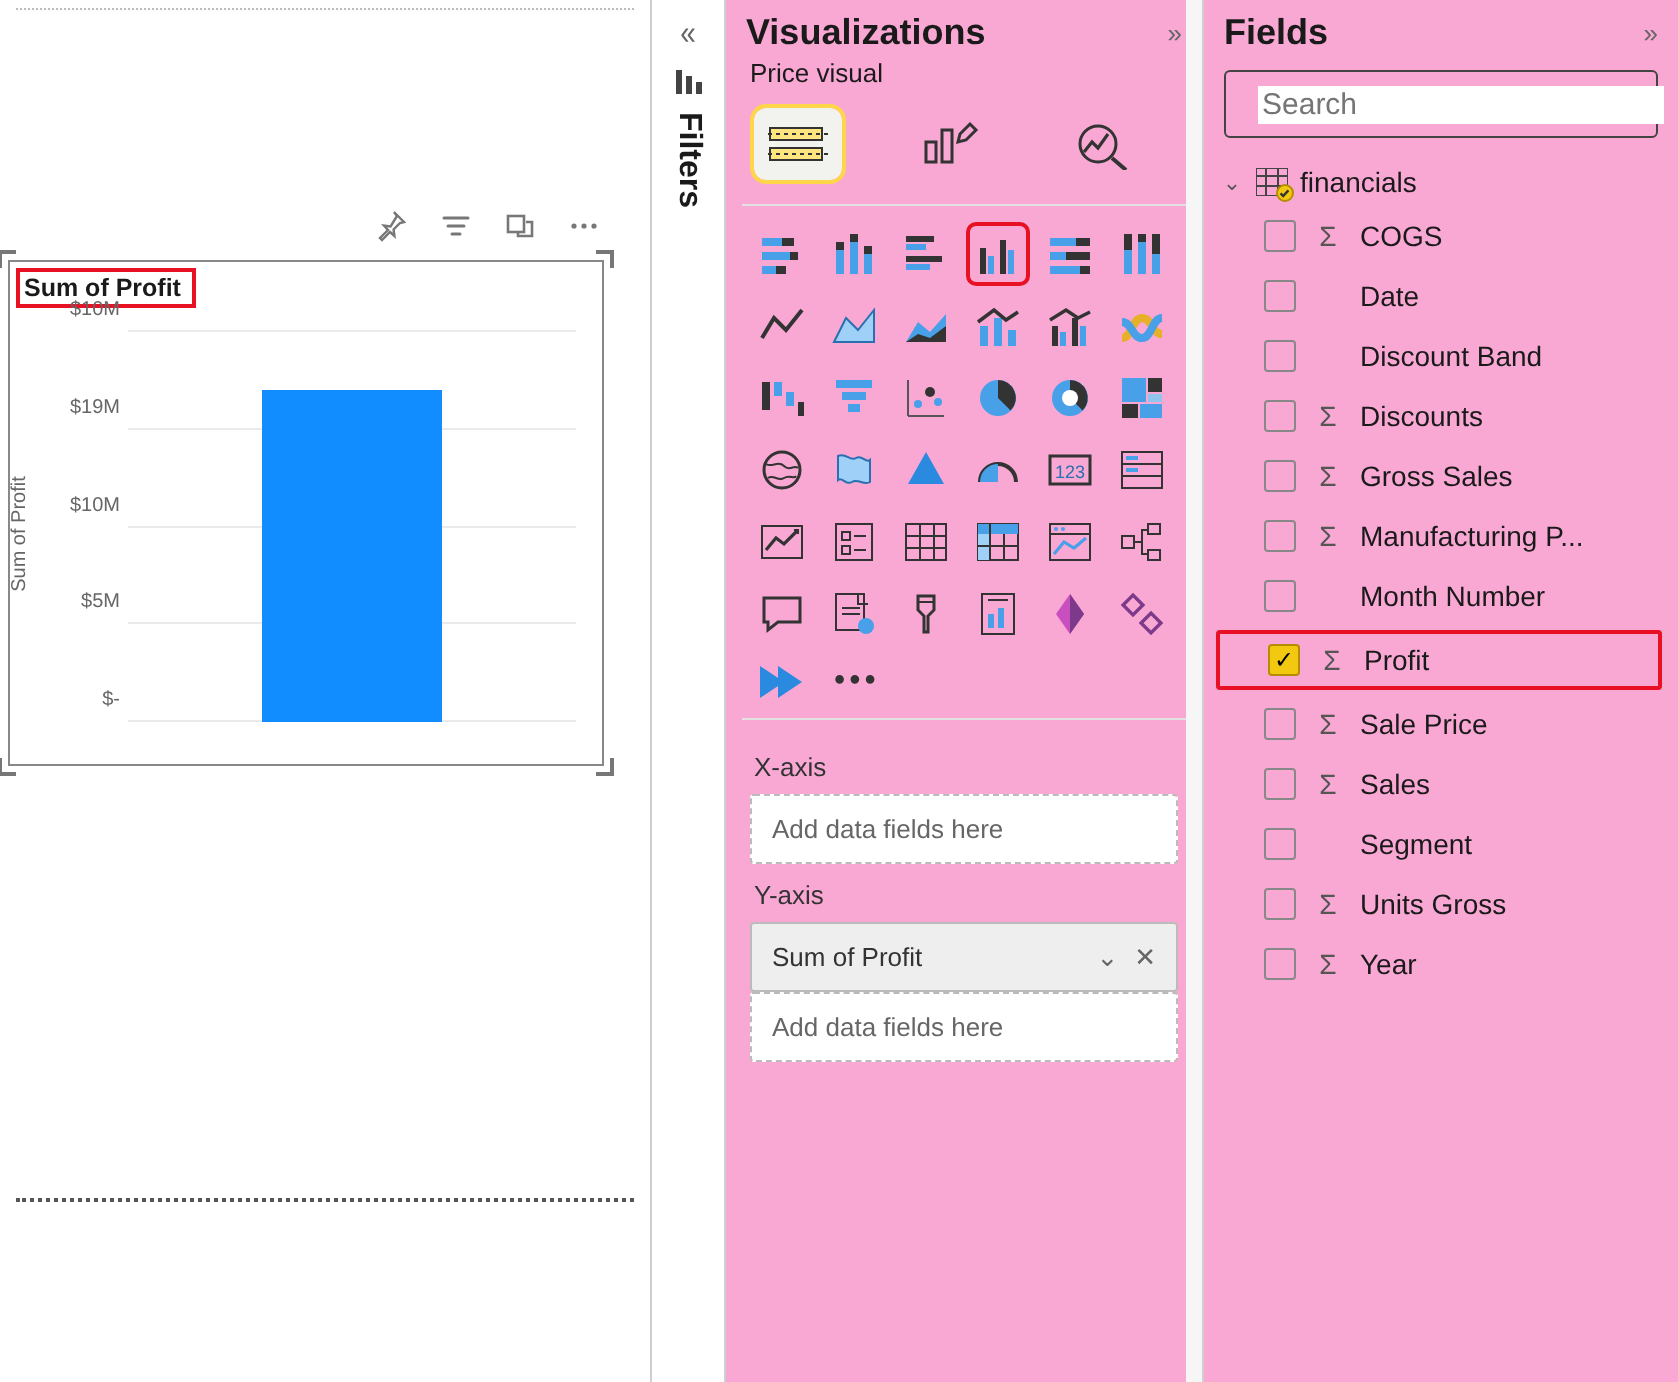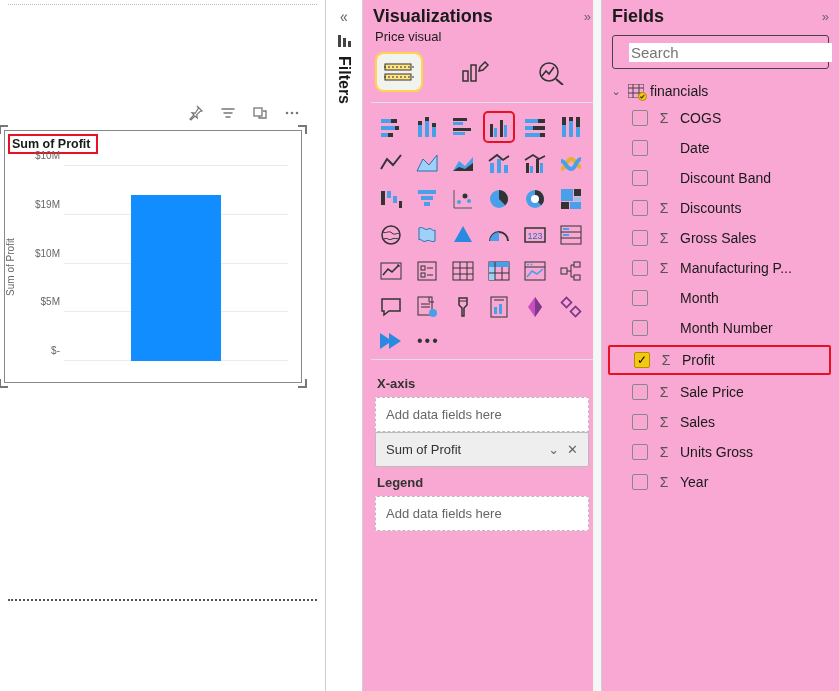--- a/index.html
+++ b/index.html
@@ -81,21 +81,21 @@
   .gallery{display:flex;flex-wrap:wrap;gap:8px 8px;padding:10px 12px 8px 14px;}
   .gicon{width:28px;height:28px;display:flex;align-items:center;justify-content:center;border-radius:3px;}
   .gicon.sel{outline:2px solid var(--red);outline-offset:0;}
   .gicon svg{display:block;}
   .expanders{display:flex;align-items:center;gap:14px;padding:2px 16px 8px 16px;}
   .expanders .arrow{width:24px;height:20px;}
   .dots{font-size:16px;color:#333;line-height:1;letter-spacing:2px;}
 
   
   .wells{padding:8px 12px 12px 12px;overflow:auto;flex:1;}
-  .well-label{font-size:13px;color:#333;margin:8px 2px 6px 2px;font-weight:bold;}
+  .well-label{font-size:13px;color:#333;margin:8px 2px 6px 2px;}
   .well-slot{
     border:1px dashed #bbb;background:#fff;padding:9px 10px;font-size:13px;color:#666;border-radius:2px;
   }
   .well-slot.filled{display:flex;align-items:center;justify-content:space-between;border:1px solid #bbb;background:#eeeeee;color:#333;}
   .well-slot.filled .txt{flex:1;}
   .well-slot.filled .ctrls{display:flex;gap:8px;color:#666;font-size:13px;}
   .scrollhint{position:absolute;right:0;top:0;bottom:0;width:8px;background:#f6f6f6;}
 
   
   .fieldspane{width:238px;border-left:1px solid var(--border);position:relative;}
@@ -534,29 +534,29 @@
           <path d="M1 2l12 8L1 18zM10 2l12 8-12 8z" fill="#2a8ae0"></path>
         </svg>
       <span class="dots">•••</span>
     </div>
     <div class="divider"></div>
 
     <div class="wells">
       <div class="well-label">X-axis</div>
       <div class="well-slot">Add data fields here</div>
 
+      <div class="well-label">Y-axis</div>
       <div class="well-slot filled">
         <span class="txt">Sum of Profit</span>
         <span class="ctrls">
           <span>⌄</span>
           <span>✕</span>
         </span>
       </div>
 
-      <div class="well-label">Legend</div>
       <div class="well-slot">Add data fields here</div>
     </div>
     <div class="scrollhint"></div>
   </div>
 
   <div class="pane fieldspane">
     <div class="pane-header">
       <span class="title">Fields</span>
       <span class="exp">»</span>
     </div>
@@ -612,44 +612,44 @@
             <span>Gross Sales</span>
           </div>
           <div class="field-row">
             <span class="cb"></span>
             <span class="sigma">Σ</span>
             <span>Manufacturing P...</span>
           </div>
           <div class="field-row">
             <span class="cb"></span>
             <span style="width: 16px;"></span>
-            <span>Month</span>
-          </div>
-          <div class="field-row">
-            <span class="cb"></span>
-            <span style="width: 16px;"></span>
             <span>Month Number</span>
           </div>
           <div class="field-row hlprofit">
             <span class="cb checked">✓</span>
             <span class="sigma">Σ</span>
             <span>Profit</span>
           </div>
           <div class="field-row">
             <span class="cb"></span>
             <span class="sigma">Σ</span>
             <span>Sale Price</span>
           </div>
           <div class="field-row">
             <span class="cb"></span>
             <span class="sigma">Σ</span>
             <span>Sales</span>
           </div>
           <div class="field-row">
             <span class="cb"></span>
+            <span style="width: 16px;"></span>
+            <span>Segment</span>
+          </div>
+          <div class="field-row">
+            <span class="cb"></span>
             <span class="sigma">Σ</span>
             <span>Units Gross</span>
           </div>
           <div class="field-row">
             <span class="cb"></span>
             <span class="sigma">Σ</span>
             <span>Year</span>
           </div>
         </div>
     </div>

